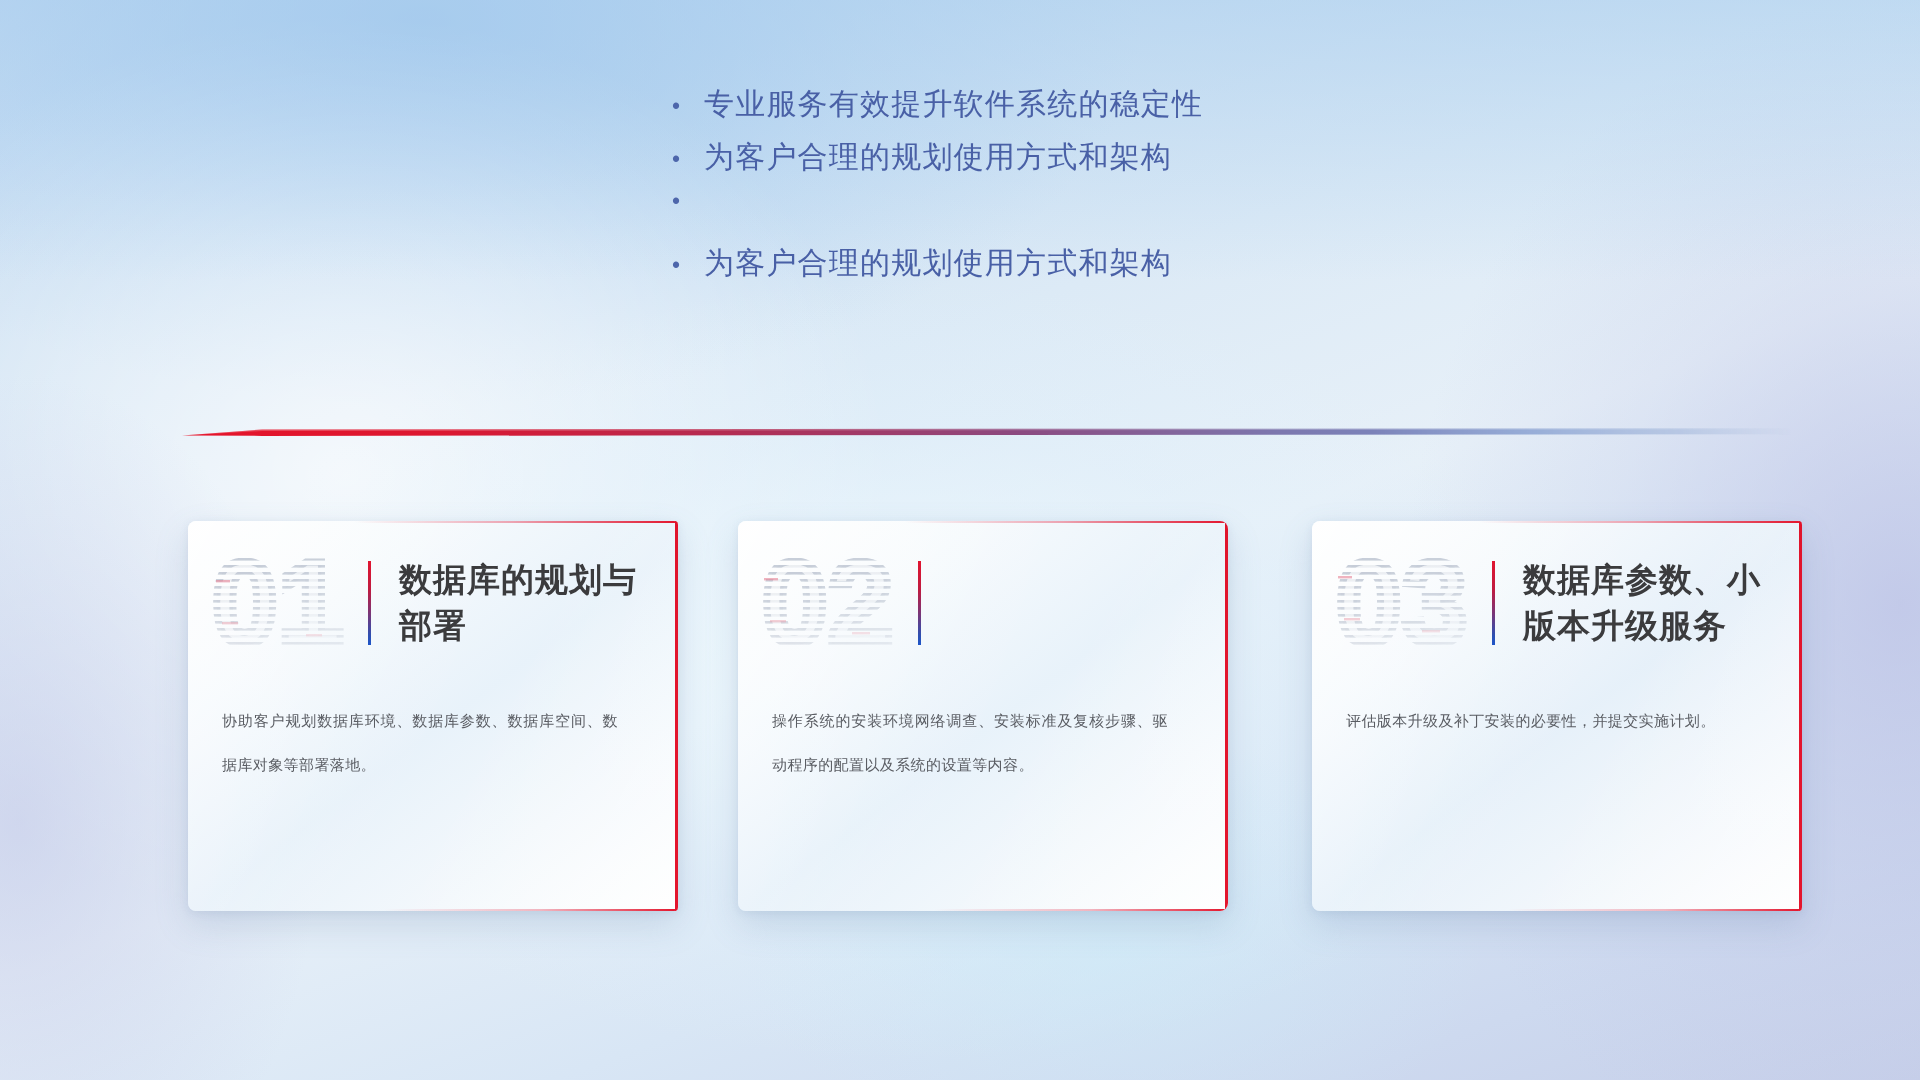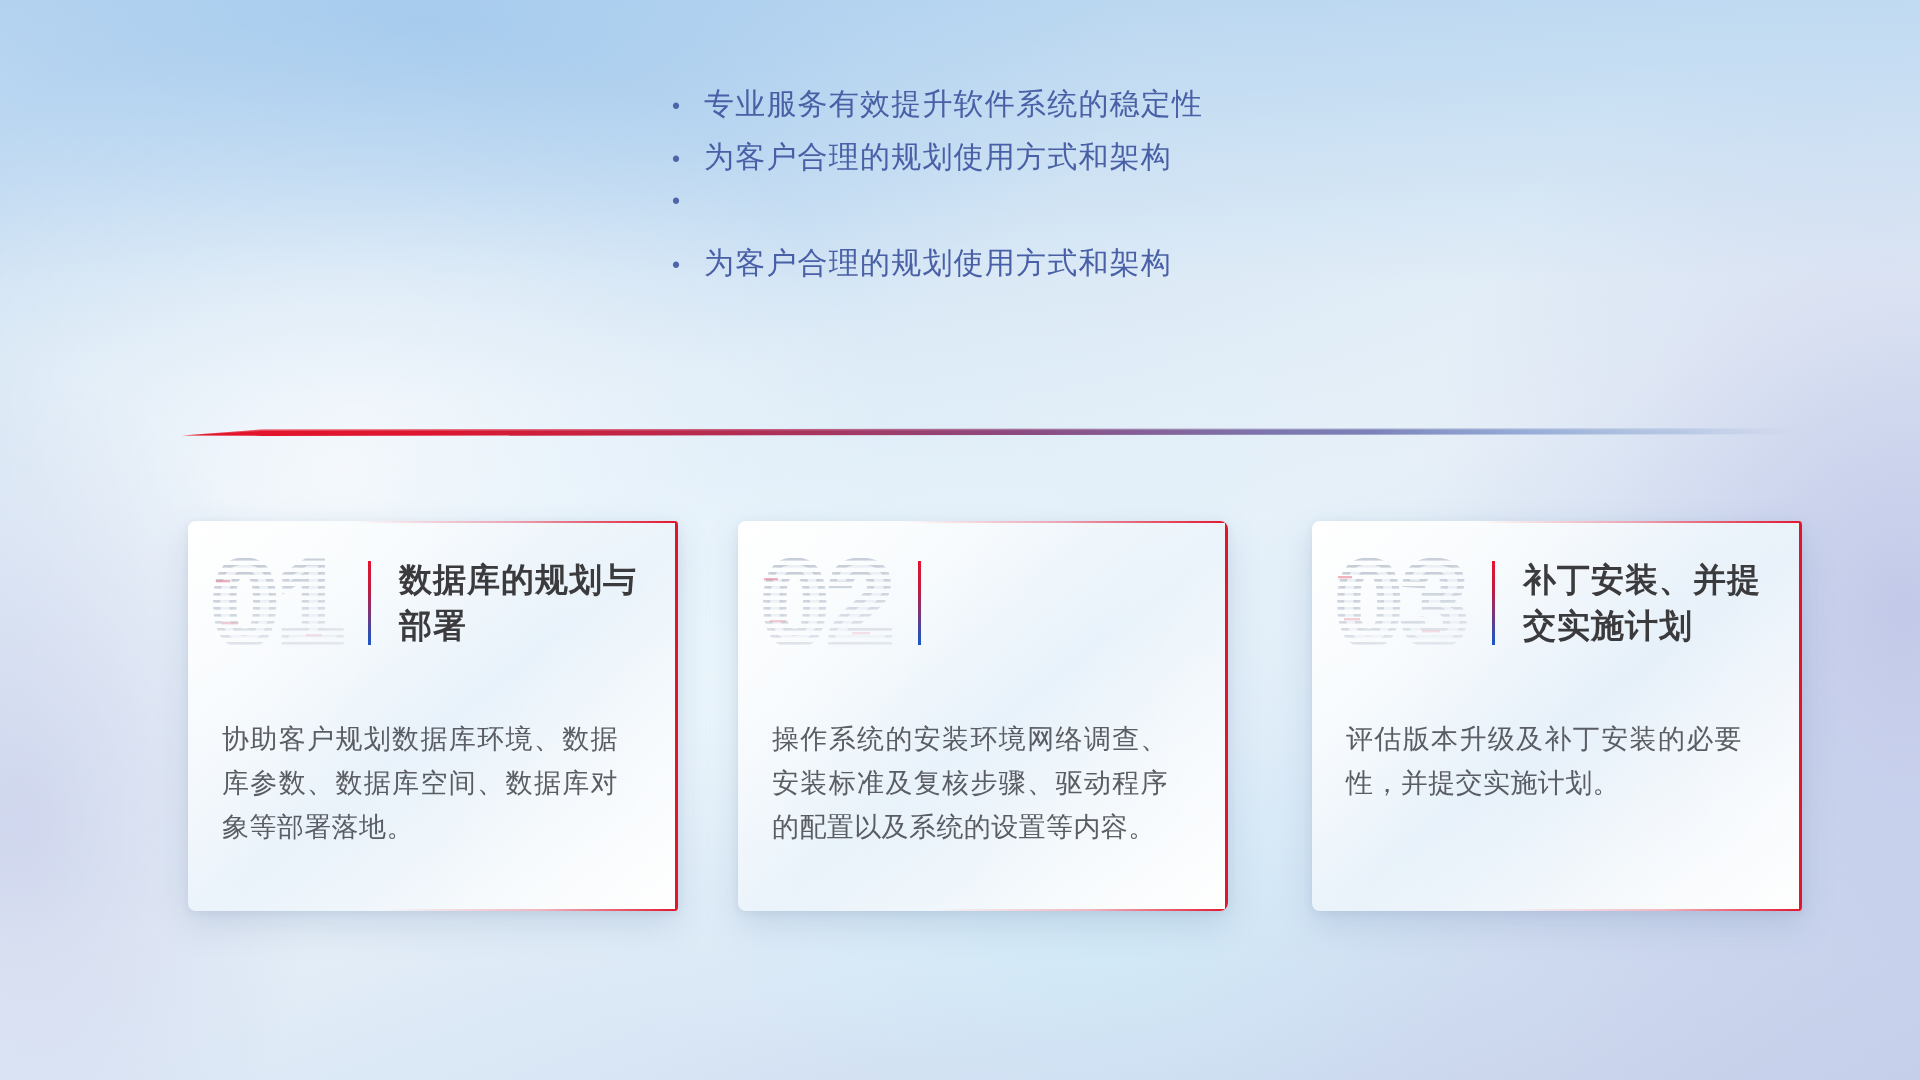--- a/index.html
+++ b/index.html
@@ -119,23 +119,23 @@
     color:#3b3b3d;
     font-size:33px;
     line-height:46px;
     letter-spacing:1px;
     font-weight:700;
     max-width:262px;
   }
 
   
   .card-body{
-    position:absolute;left:34px;top:196px;width:396px;
+    position:absolute;left:34px;top:178px;width:396px;
     color:#5a5d63;
-    font-size:27px;
+    font-size:15px;
     line-height:44px;
     letter-spacing:0.4px;
     text-align:justify;
   }
 </style>
 </head>
 <body>
 
 <div class="bg bg-base"></div>
 <div class="bg bg-blue-top"></div>
@@ -296,19 +296,19 @@
           <g mask="url(#gm3)">
             <text x="2" y="100" font-family="'Liberation Sans',sans-serif" font-size="118" font-weight="700" fill="none" stroke="url(#hatch3)" stroke-width="7">03</text>
             <text x="2" y="100" font-family="'Liberation Sans',sans-serif" font-size="118" font-weight="700" fill="url(#hatch3)" opacity="0.30">03</text>
             <rect x="4" y="32" width="14" height="2.4" fill="#E05A72" opacity="0.55"></rect>
             <rect x="10" y="74" width="16" height="2.4" fill="#E05A72" opacity="0.45"></rect>
             <rect x="88" y="86" width="18" height="2.4" fill="#E05A72" opacity="0.40"></rect>
           </g>
         </svg>
       </div>
       <div class="head-bar"></div>
-      <div class="card-title">补丁安装、并提交实施计划</div>
+      <div class="card-title">数据库参数、小版本升级服务</div>
     </div>
 
     <div class="card-body">评估版本升级及补丁安装的必要性，并提交实施计划。</div>
   </div>
 
 </div>
 
 </body></html>

